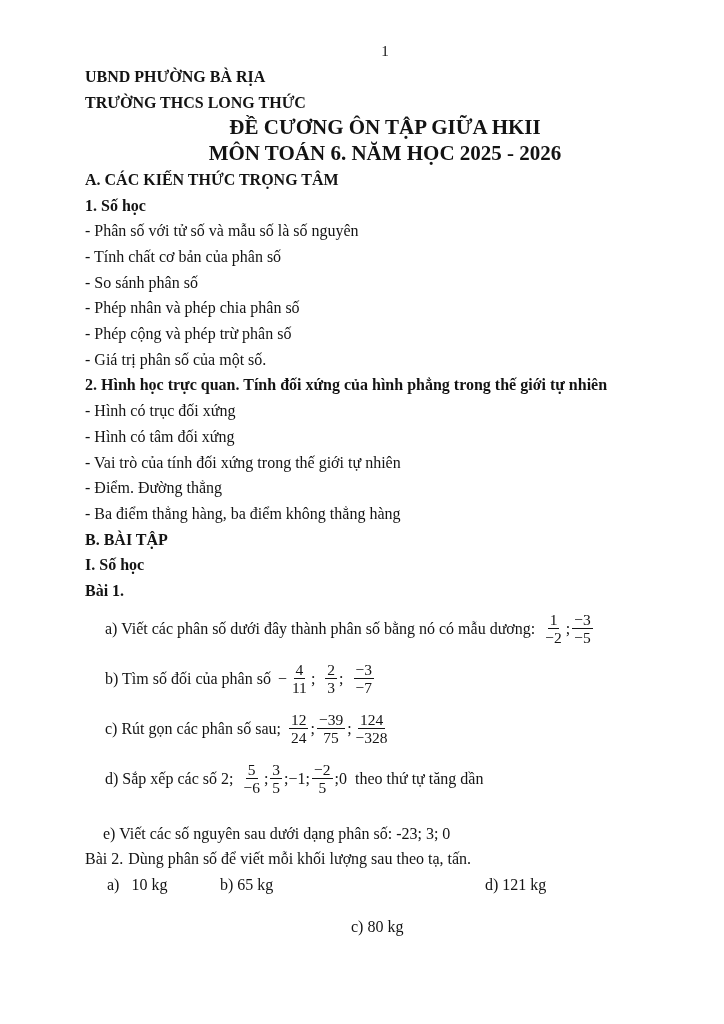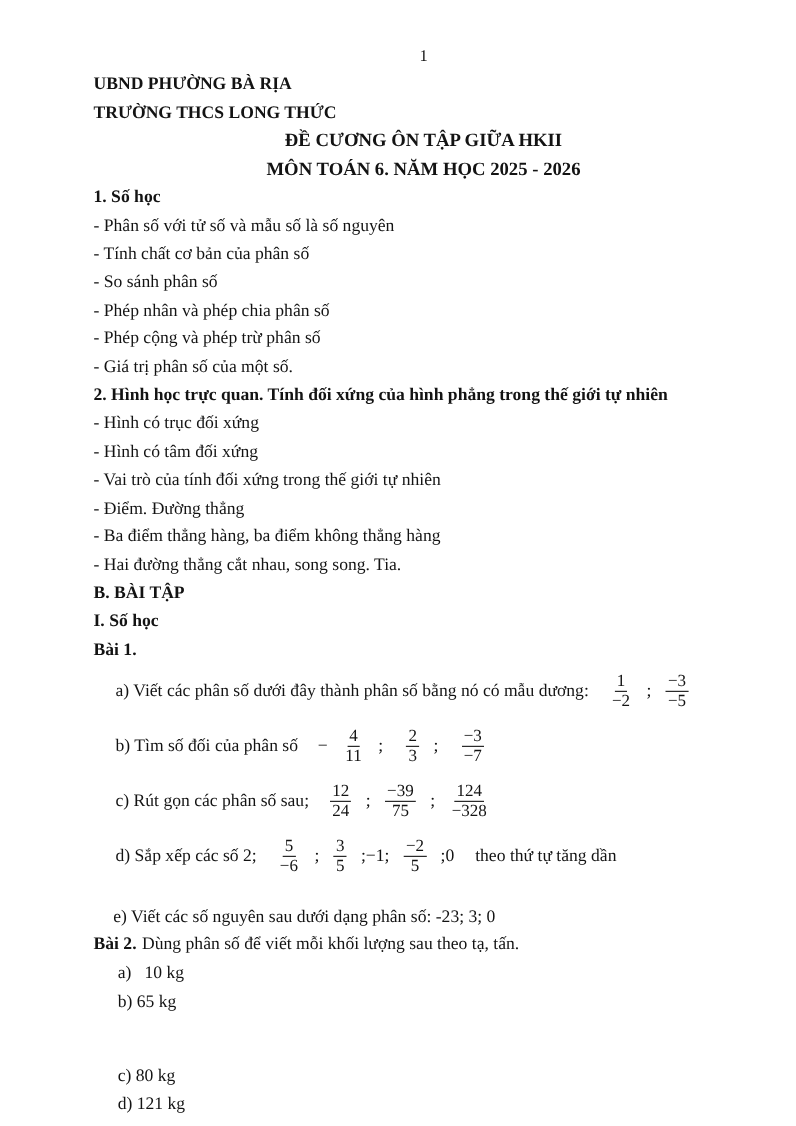--- a/index.html
+++ b/index.html
@@ -13,79 +13,79 @@
     position:relative;
     width:724px; height:1024px;
     background:#ffffff;
     padding:38px 39px 0 85px;
     overflow:hidden;
   }
   .pagenum { font-size:15px; line-height:26px; text-align:center; }
   .line { font-size:16px; line-height:25.7px; white-space:nowrap; }
   .bold { font-weight:bold; }
   .center { text-align:center; }
-  .title { font-size:17px; }
+  .title { font-size:21px; }
   
   .frow {
     display:flex; align-items:center;
     height:50px; padding-left:20px;
-    font-size:16px; white-space:pre;gap:11px;
+    font-size:16px; white-space:pre;
   }
   .frac {
     display:inline-flex; flex-direction:column; align-items:center;
     text-align:center; font-size:15.5px; line-height:17px;
     margin:0 1px; vertical-align:middle;
   }
   .frac .num { border-bottom:1.3px solid #131313; padding:0 2px; }
   .frac .den { padding:0 2px; }
   .itext { margin-right:7px; }
   .sep { margin:0 1px; }
   .sepgap { margin-right:9px; }
   .minus { margin-right:2px; }
   .tail { margin-left:7px; }
   .indent { padding-left:18px;margin-top:17px; }
-  .b2label { font-weight:bold; margin-right:5px; }
+  .b2label { font-weight:normal; margin-right:5px; }
   .b2line { white-space:nowrap; }
   .options {
     display:flex; font-size:16px; line-height:25.7px;
-    padding-left:22px; white-space:pre;flex-direction:column;
+    padding-left:22px; white-space:pre;
   }
   .opt1 { width:113px; }
   .opt2 { width:131px; }
   .opt3 { width:134px;margin-top:42px; }
 </style>
 </head>
 <body>
 
 <div class="page">
 
   <div class="pagenum">1</div>
 
   <div class="line bold">UBND PHƯỜNG BÀ RỊA</div>
   <div class="line bold">TRƯỜNG THCS LONG THỨC</div>
   <div class="line bold center title">ĐỀ CƯƠNG ÔN TẬP GIỮA HKII</div>
   <div class="line bold center title">MÔN TOÁN 6. NĂM HỌC 2025 - 2026</div>
 
+  <div class="line bold">A. CÁC KIẾN THỨC TRỌNG TÂM</div>
 
   <div class="line bold">1. Số học</div>
   <div class="line">- Phân số với tử số và mẫu số là số nguyên</div>
   <div class="line">- Tính chất cơ bản của phân số</div>
   <div class="line">- So sánh phân số</div>
   <div class="line">- Phép nhân và phép chia phân số</div>
   <div class="line">- Phép cộng và phép trừ phân số</div>
   <div class="line">- Giá trị phân số của một số.</div>
 
   <div class="line bold">2. Hình học trực quan. Tính đối xứng của hình phẳng trong thế giới tự nhiên</div>
   <div class="line">- Hình có trục đối xứng</div>
   <div class="line">- Hình có tâm đối xứng</div>
   <div class="line">- Vai trò của tính đối xứng trong thế giới tự nhiên</div>
 
   <div class="line">- Điểm. Đường thẳng</div>
   <div class="line">- Ba điểm thẳng hàng, ba điểm không thẳng hàng</div>
-  <div class="line">- Hai đường thẳng cắt nhau, song song. Tia.</div>
 
   <div class="line bold">B. BÀI TẬP</div>
   <div class="line bold">I. Số học</div>
   <div class="line bold">Bài 1.</div>
 
   <div class="frow">
     <span class="itext">a) Viết các phân số dưới đây thành phân số bằng nó có mẫu dương:</span>
     <span class="frac"><span class="num">1</span><span class="den">−2</span></span>
     <span class="sep">;</span>
     <span class="frac"><span class="num">−3</span><span class="den">−5</span></span>

